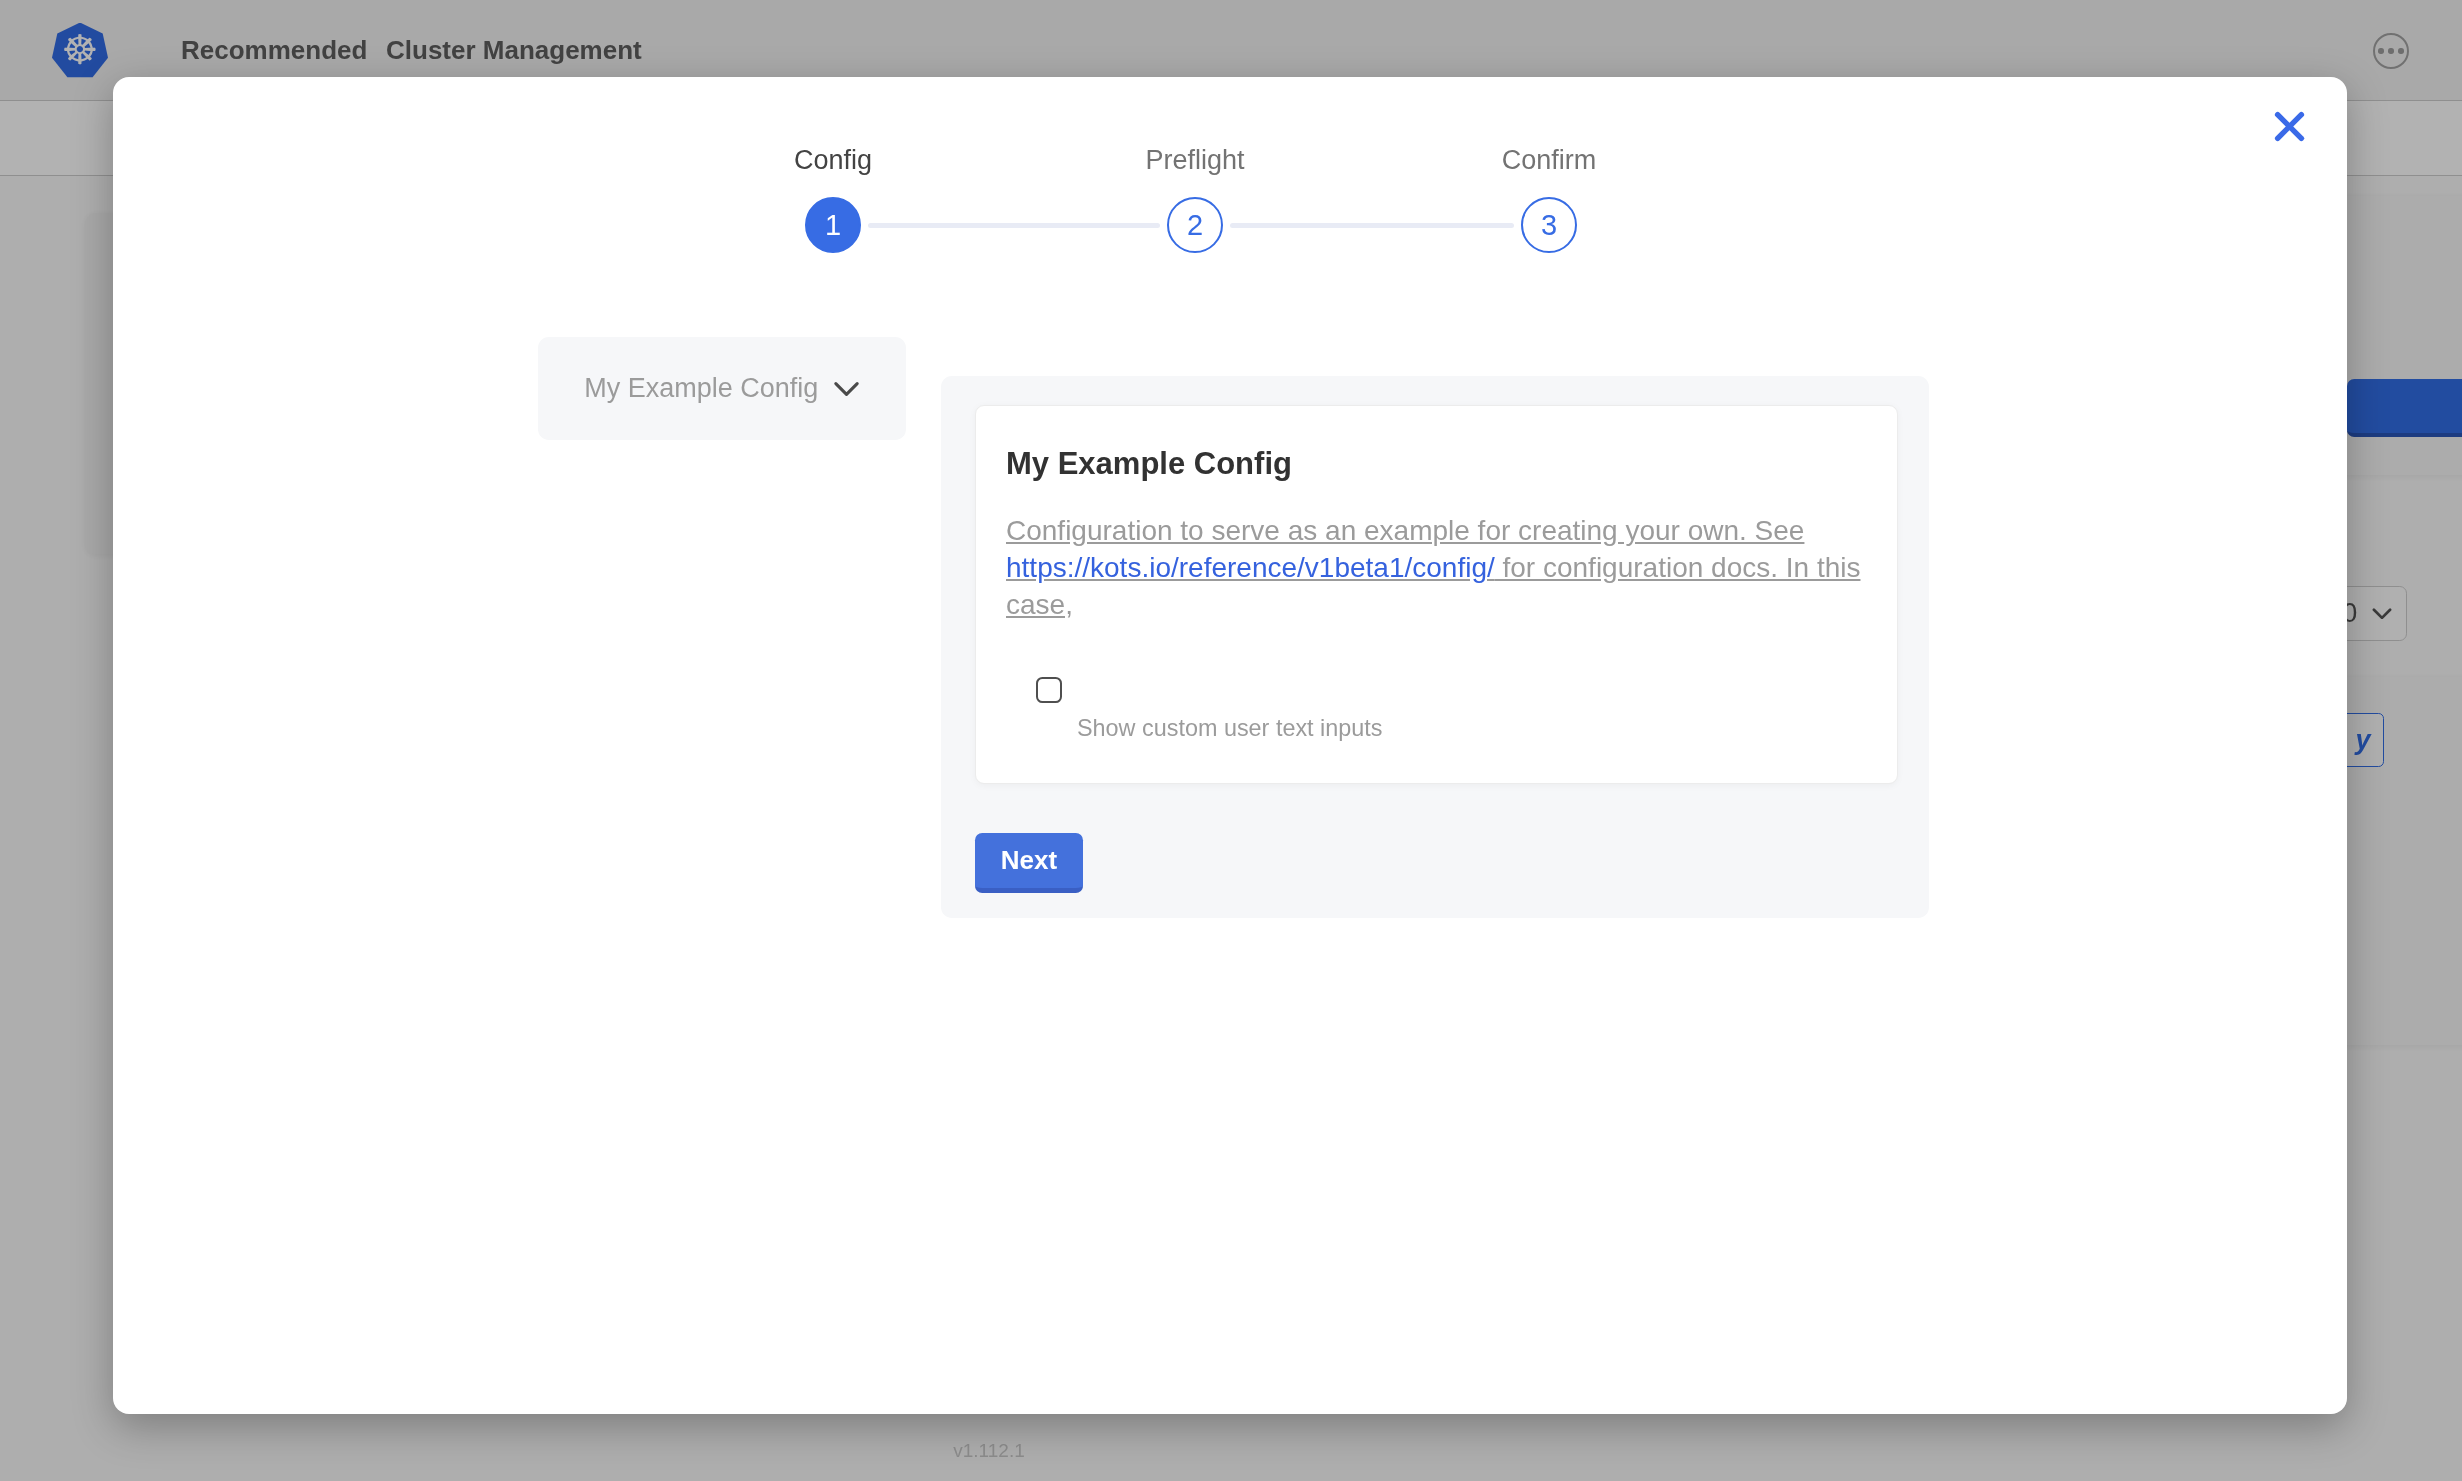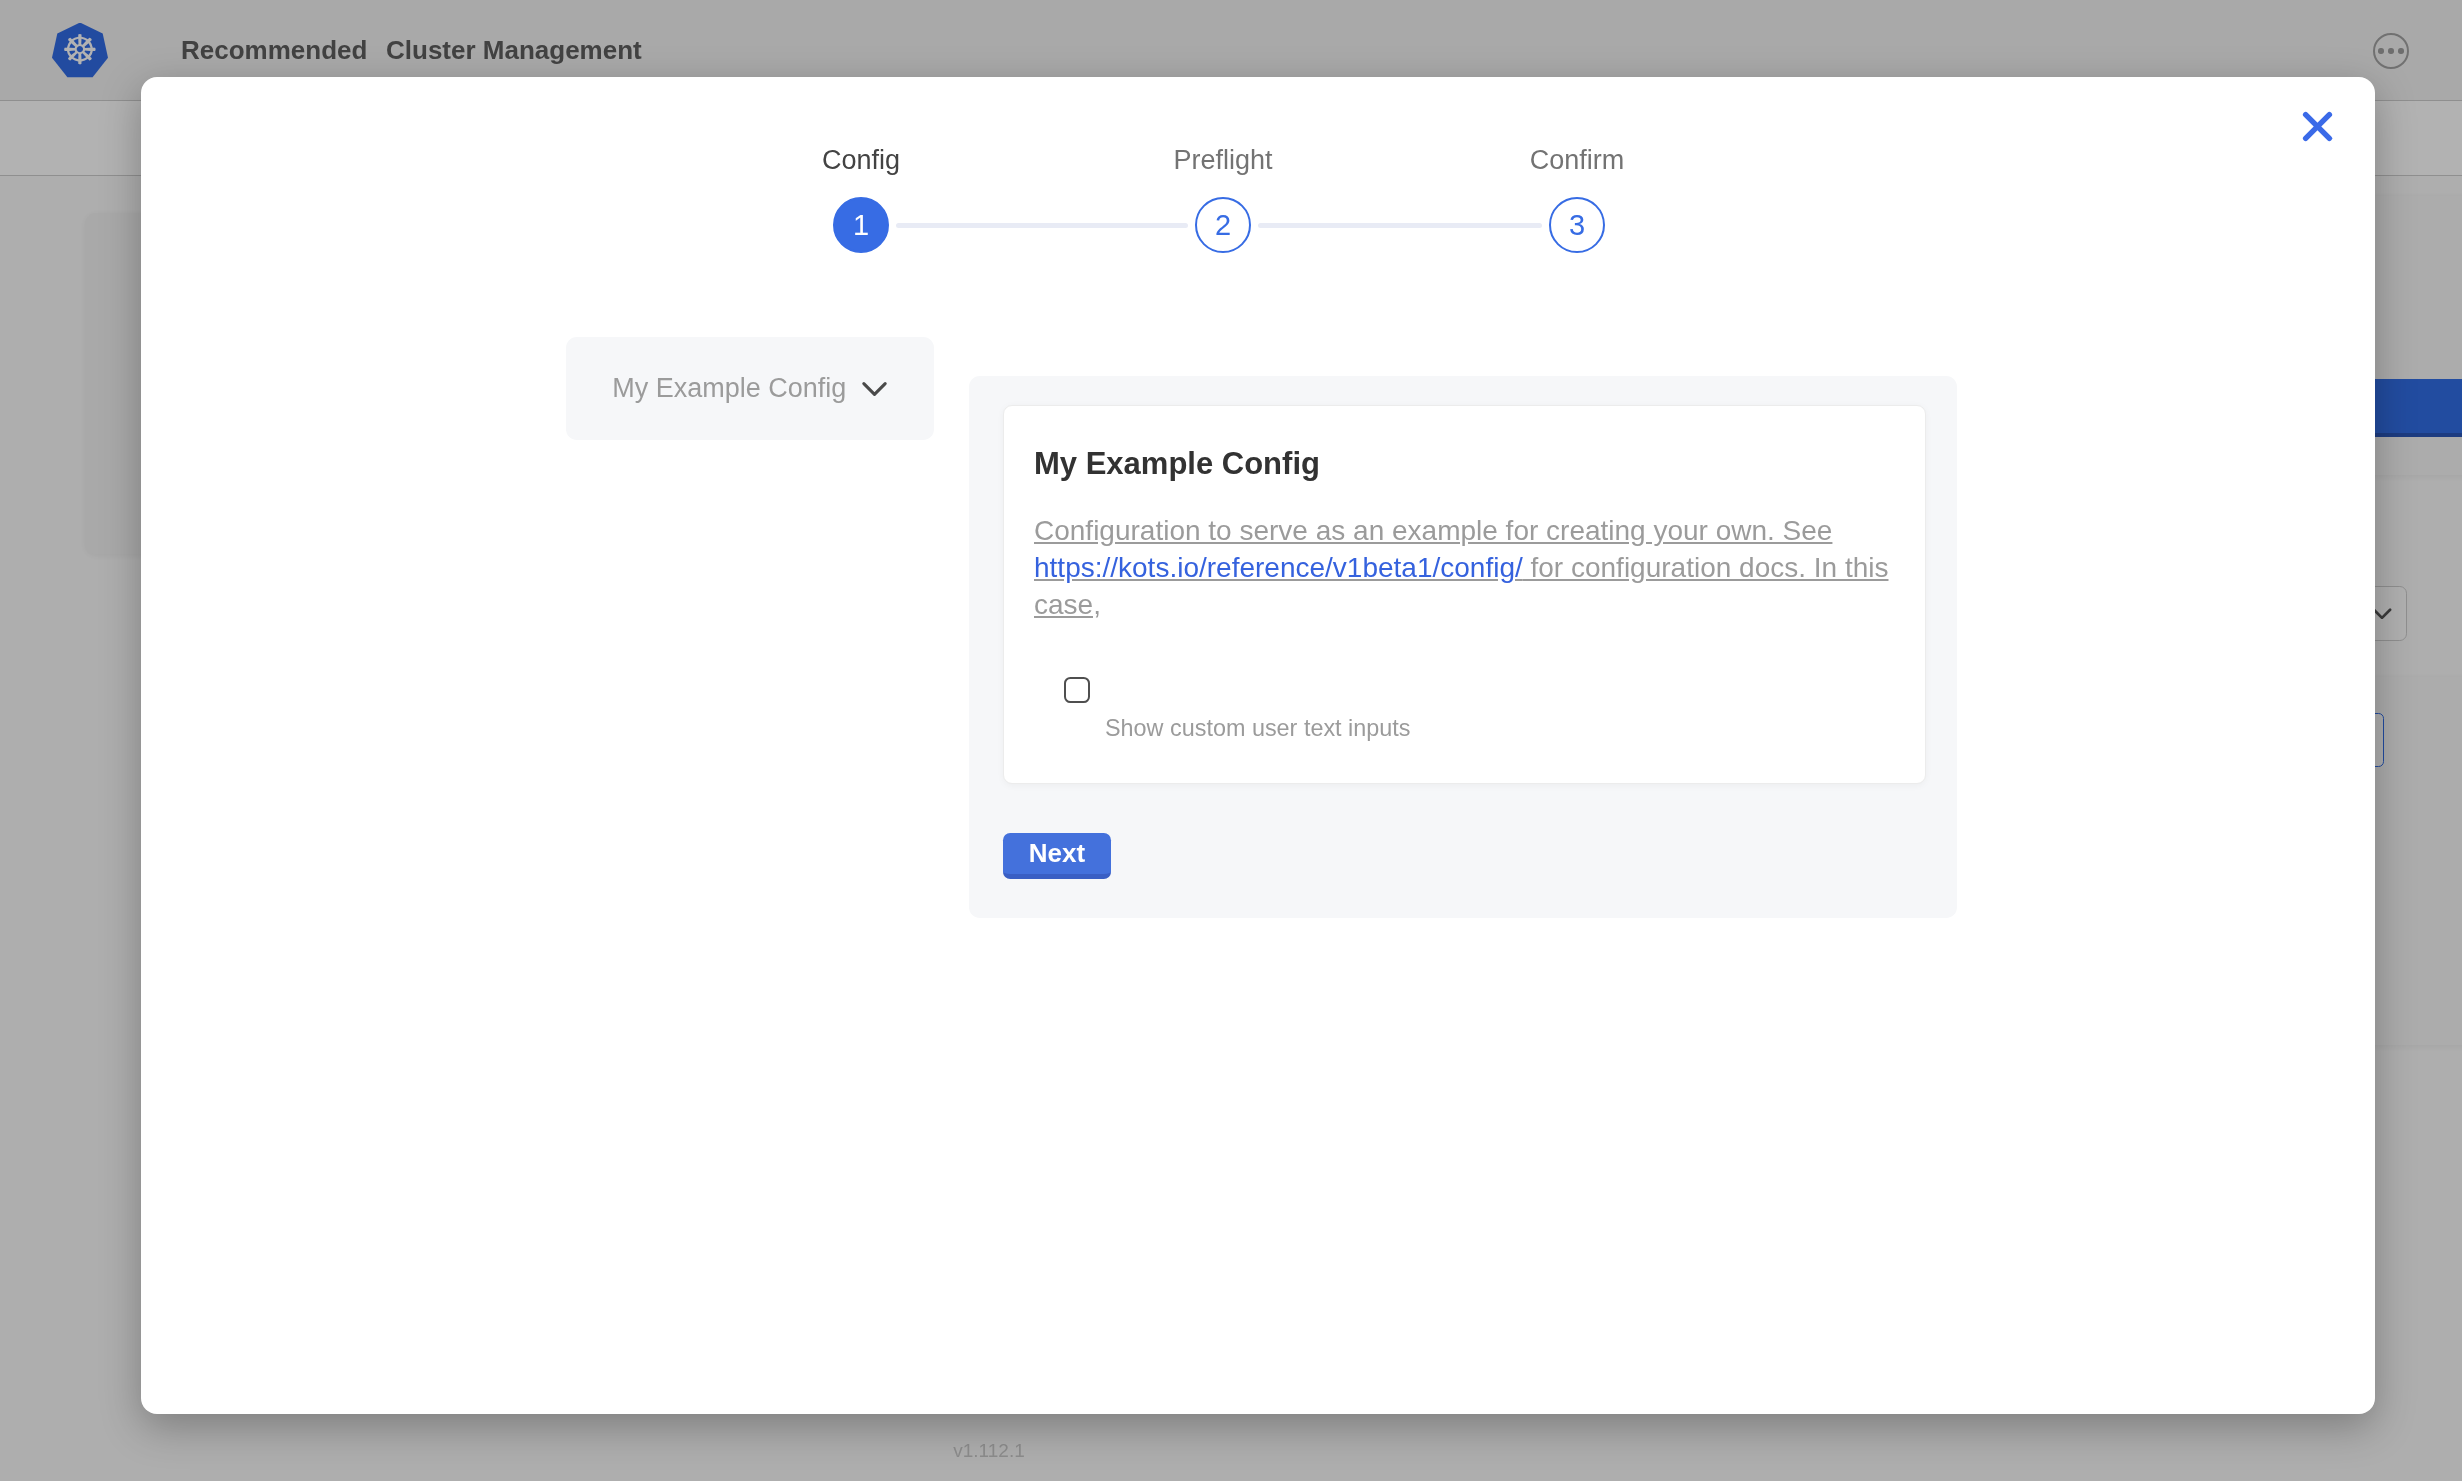--- a/index.html
+++ b/index.html
@@ -66,21 +66,20 @@
     position: absolute; left: 0; top: 1440px; width: 1978px;
     text-align: center; font-size: 19px; color: #c9c9c9;
   }
   
   .overlay { position: absolute; inset: 0; background: rgba(0,0,0,0.30); z-index: 10; }
   
   .modal {
     position: absolute; left: 113px; top: 77px; width: 2234px; height: 1337px;
     background: #ffffff; border-radius: 16px; z-index: 20;
     box-shadow: 0 12.6px 40px rgba(0,0,0,0.28);
-    margin-left: 28px;
   }
   .close-btn {
     position: absolute; left: 2155px; top: 28px; width: 43px; height: 43px;
     display: flex; align-items: center; justify-content: center; cursor: pointer;
   }
   
   .step-label {
     position: absolute; top: 67px; transform: translateX(-50%);
     font-size: 27px; line-height: 32px; color: #737373; white-space: nowrap;
   }
@@ -134,21 +133,21 @@
     position: absolute; left: 102px; top: 263px; height: 38px;
     display: flex; align-items: center; gap: 16px; white-space: nowrap;
   }
   .opt-label { font-size: 27px; font-weight: bold; color: #323232; }
   .badge {
     font-size: 23.4px; color: #56c189; background: #e9f9f0;
     border-radius: 4.5px; padding: 5.4px 14.4px; line-height: 1;
   }
   .opt-help { position: absolute; left: 101px; top: 309px; font-size: 23.4px; color: #9b9b9b; }
   .next-btn {
-    position: absolute; left: 34px; top: 457px; width: 108px; height: 46px;
+    position: absolute; left: 34px; top: 457px; width: 108px; height: 60px;
     background: #4471dc; border: none; border-bottom: 5.4px solid #3a5fc4; border-radius: 7.2px;
     color: #ffffff; font-size: 26px; font-weight: bold;
     font-family: "Liberation Sans", "DejaVu Sans", sans-serif;
     display: flex; align-items: center; justify-content: center; cursor: pointer;
   }
 </style>
 </head>
 <body>
 
 <div class="screen">

